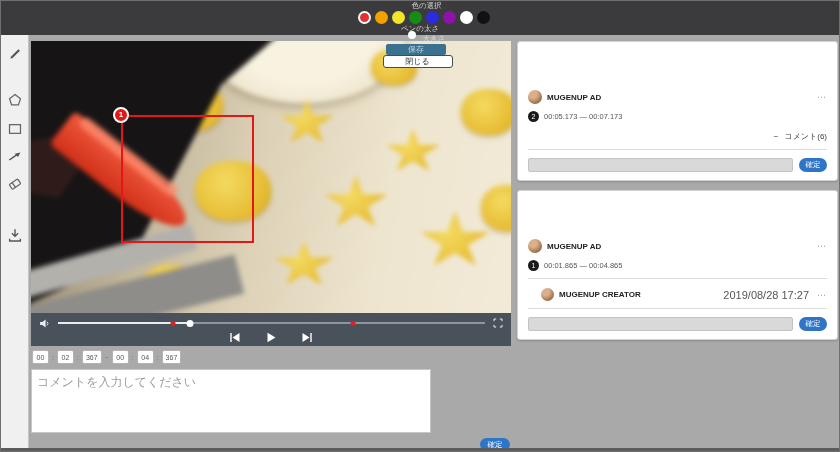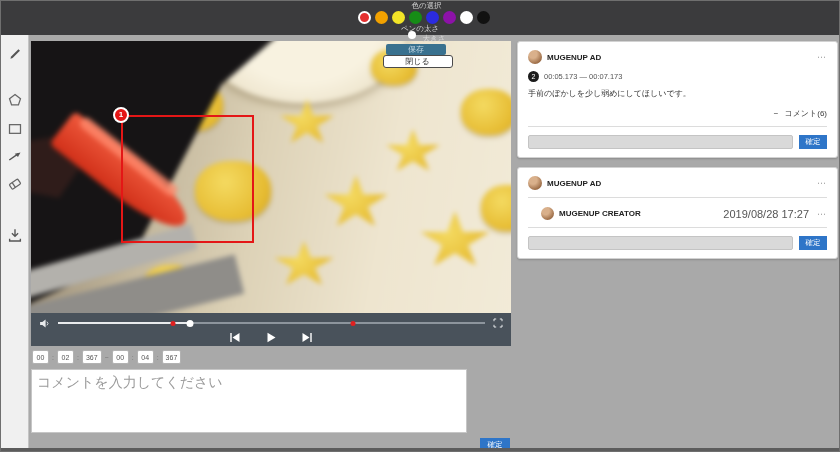--- a/index.html
+++ b/index.html
@@ -95,33 +95,33 @@
 
   
   .timerange { position:absolute; left:31px; top:349px; display:flex;
     align-items:center; gap:3px; z-index:3; }
   .tbox { background:#fff; border:1px solid #b2b2b2; border-radius:2px;
     min-width:17px; padding:2.5px 3px; text-align:center; color:#555;
     font-size:7px; cursor:text; }
   .tsep { color:#777; font-size:7px; }
 
   
-  .main-comment { position:absolute; left:30px; top:368px; width:436px; height:64px;
-    border:1px solid #c6c6c6; background:#fff; font-size:14px; padding:4px 5px;
+  .main-comment { position:absolute; left:30px; top:368px; width:400px; height:64px;
+    border:1px solid #c6c6c6; background:#fff; font-size:12px; padding:4px 5px;
     resize:none; font-family:inherit; color:#333; z-index:3; }
   .main-comment::placeholder { color:#9a9a9a; }
-  .submit-btn { background:#2e75c8; color:#fff; border:none; border-radius:0;
+  .submit-btn { background:#2e75c8; color:#fff; border:none; border-radius:7px;
     font-size:7.5px; cursor:pointer; font-family:inherit; }
   .main-submit { position:absolute; left:479px; top:437px; width:30px; height:13px; z-index:3; }
 
   
   .panel { position:absolute; left:516px; top:40px; width:321px; z-index:3; }
   .card { background:#fff; border:1px solid #d2d2d2; border-radius:3px;
     box-shadow:0 1px 2px rgba(0,0,0,.18); padding:8px 10px; margin-bottom:9px; }
-  .chead { display:flex; align-items:center; }
+  .chead { display:flex; align-items:center;margin-top:40px; }
   .avatar { width:14px; height:14px; border-radius:50%; flex:0 0 auto;
     background:radial-gradient(circle at 35% 30%,#d9b08b 30%,#9a6a44 75%,#6e4427 100%); }
   .cname { margin-left:5px; font-size:8px; font-weight:bold; color:#222; }
   .more { margin-left:auto; color:#8d8d8d; font-size:9px; cursor:pointer;
     letter-spacing:1px; line-height:8px; }
   .cmeta { display:flex; align-items:center; gap:5px; margin-top:7px; }
   .num-badge { width:11px; height:11px; background:#1b1b1b; color:#fff;
     border-radius:50%; font-size:7px; line-height:11px; text-align:center; flex:0 0 auto; }
   .ctime { font-size:7.5px; color:#555; }
   .cbody { margin-top:7px; font-size:8px; color:#333; line-height:1.3; }
@@ -295,36 +295,39 @@
     <div class="card">
       <div class="chead">
         <span class="avatar"></span>
         <span class="cname">MUGENUP AD</span>
         <span class="more">⋯</span>
       </div>
       <div class="cmeta">
         <span class="num-badge">2</span>
         <span class="ctime">00:05.173 — 00:07.173</span>
       </div>
-      <div class="cbody">手前のぼかしを少し弱めにしてほしいです。</div>
       <div class="ctoggle">
         <span class="minus">−</span><span>コメント(6)</span>
       </div>
       <div class="cdivider"></div>
       <div class="replyrow">
         <input class="rinput" style="">
         <button class="submit-btn rsubmit">確定</button>
       </div>
     </div>
 
     <div class="card">
       <div class="chead">
         <span class="avatar"></span>
         <span class="cname">MUGENUP AD</span>
         <span class="more">⋯</span>
+      </div>
+      <div class="cmeta">
+        <span class="num-badge">1</span>
+        <span class="ctime">00:01.865 — 00:04.865</span>
       </div>
       <div class="cdivider"></div>
       <div class="thread">
         <div class="thead">
           <span class="avatar"></span>
           <span class="cname">MUGENUP CREATOR</span>
           <span class="tdate">2019/08/28 17:27</span>
           <span class="more">⋯</span>
         </div>
       </div>

